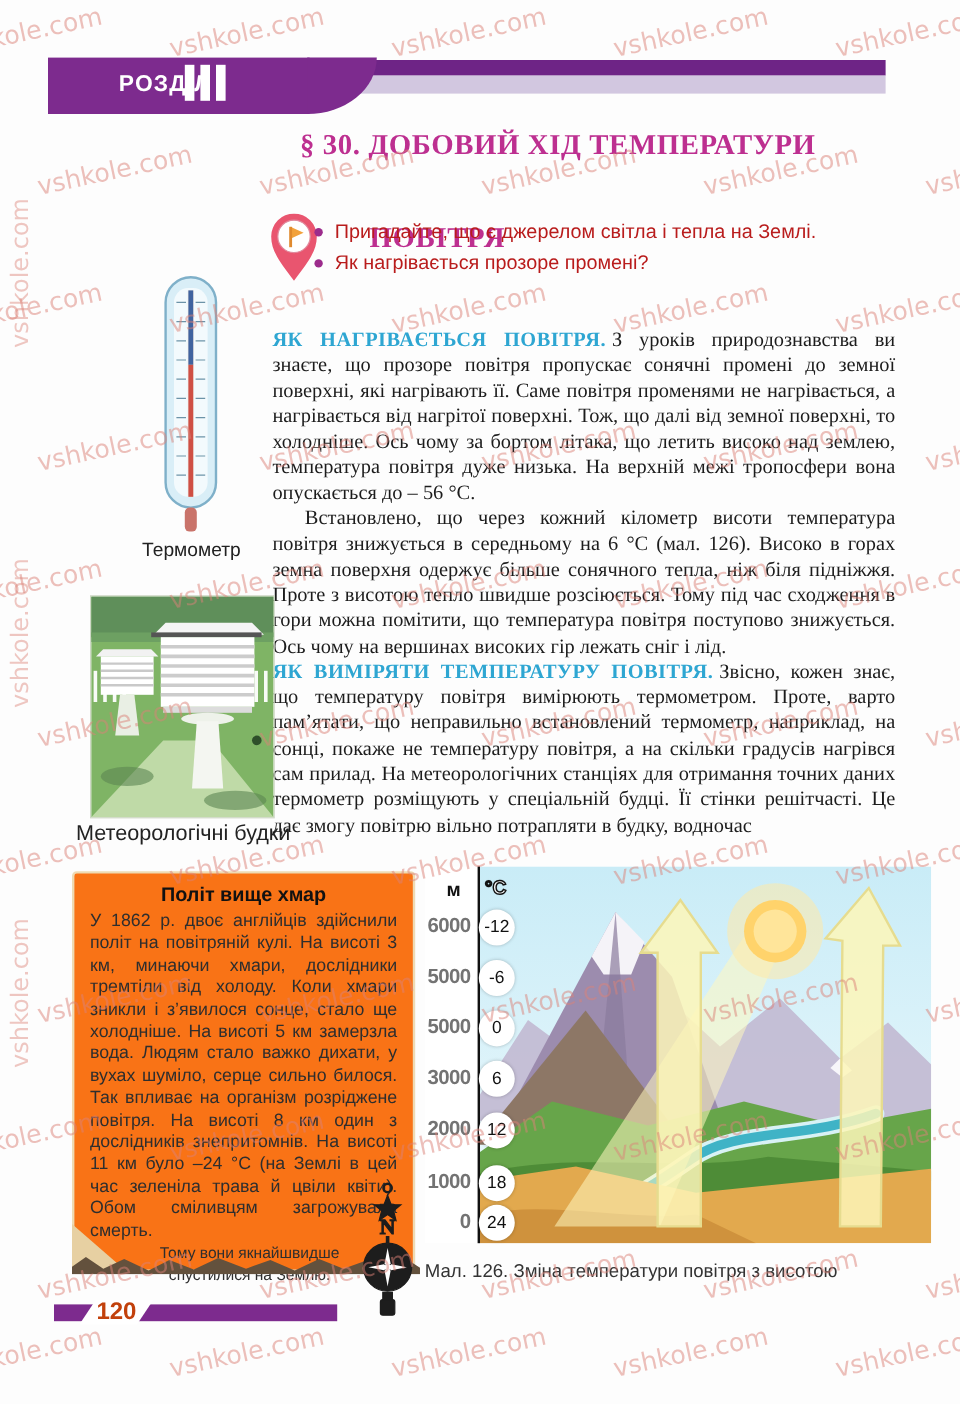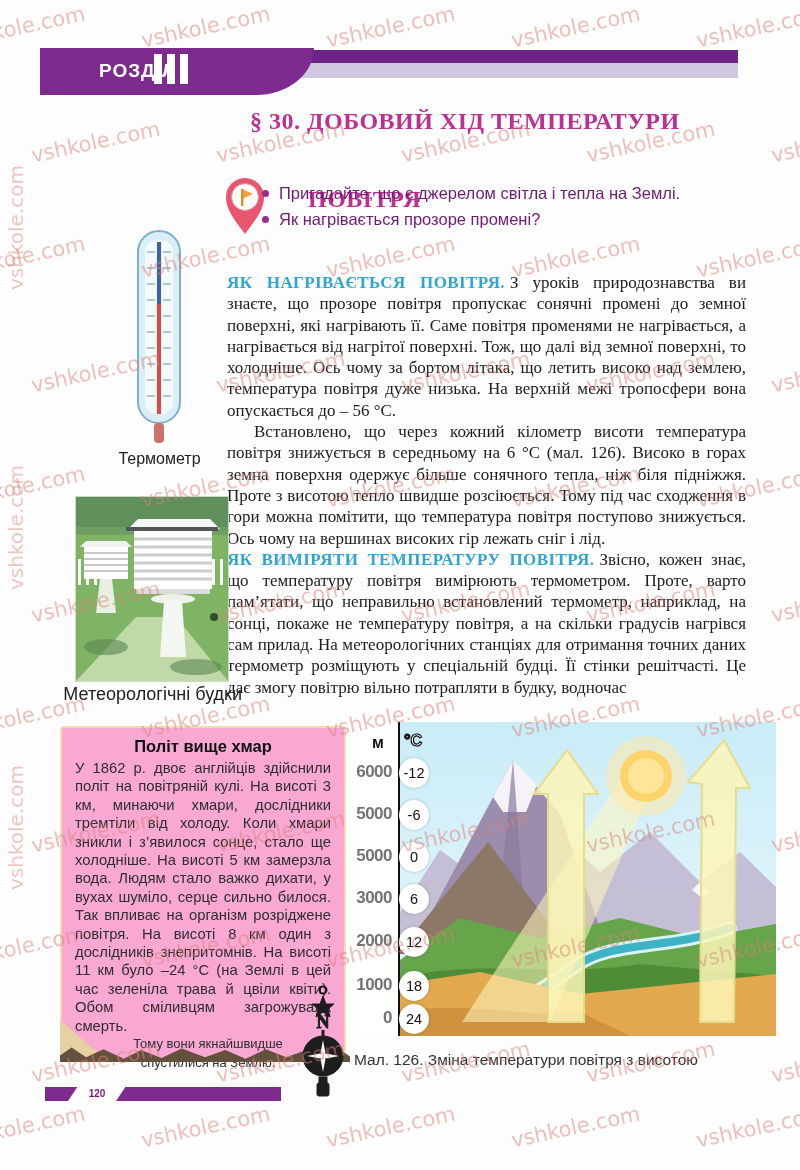--- a/index.html
+++ b/index.html
@@ -20,59 +20,59 @@
   .roman{position:absolute;left:154px;top:54px;z-index:3;display:flex;gap:5px;}
   .roman i{display:block;width:8px;height:30px;background:#fff;}
 
   
   .title{position:absolute;left:250px;top:106px;width:500px;z-index:4;color:#bd2f90;font-family:"Liberation Serif",serif;font-weight:bold;font-size:24px;line-height:30px;letter-spacing:0.5px;}
   .title .l2{margin-left:58px;margin-top:48px;}
 
   
   .pin{position:absolute;left:222px;top:178px;z-index:4;}
   .bullets{position:absolute;left:262px;top:180px;width:490px;z-index:4;list-style:none;margin:0;padding:0;}
-  .bullets li{font-size:16.5px;line-height:26px;color:#701a75;position:relative;padding-left:17px;}
+  .bullets li{font-size:16.5px;line-height:26px;color:#b91c1c;position:relative;padding-left:17px;}
   .bullets li::before{content:"";position:absolute;left:0;top:10px;width:7px;height:7px;border-radius:50%;background:#9c2c8c;}
 
   
   .text-col{position:absolute;left:227px;top:236px;width:519px;z-index:4;font-family:"Liberation Serif",serif;font-size:17px;line-height:21.3px;color:#1c1c1c;text-align:justify;margin-top:36px;}
   .text-col p{margin:0;}
   .text-col p.indent{text-indent:27px;}
   .sec-h{font-weight:bold;color:#2ea6d2;letter-spacing:0.4px;margin-right:5px;}
 
   
   .thermo-wrap{position:absolute;left:112px;top:228px;z-index:4;}
   .fig-label{position:absolute;z-index:4;font-size:16px;color:#222;}
   .thermo-label{left:92px;top:450px;width:135px;text-align:center;}
   .station-wrap{position:absolute;left:75px;top:496px;z-index:4;border:1px solid #cfd8c6;}
   .station-label{left:60px;top:684px;width:182px;text-align:right;font-size:18px;}
 
   
-  .note{position:absolute;left:60px;top:726px;width:286px;height:334px;z-index:4;background:#f9a8d4;border:2px solid #eedbb4;border-radius:4px;box-sizing:border-box;}
+  .note{position:absolute;left:60px;top:726px;width:286px;height:334px;z-index:4;background:#f97316;border:2px solid #eedbb4;border-radius:4px;box-sizing:border-box;}
   .note-title{font-weight:bold;font-size:16.5px;color:#111;text-align:center;margin:9px 0 3px 0;}
   .note-text{font-size:14.8px;line-height:18.4px;color:#2e2e2e;text-align:justify;padding:0 13px;}
   .note-closing{font-size:13px;line-height:18.4px;color:#2e2e2e;text-align:center;padding:0 30px 0 40px;}
   .note-torn{position:absolute;left:-2px;bottom:-4px;width:290px;height:16px;background:#63513d;clip-path:polygon(0 60%,4% 10%,9% 70%,15% 20%,22% 80%,28% 25%,35% 75%,42% 15%,50% 70%,57% 25%,64% 80%,71% 20%,78% 70%,85% 25%,92% 75%,97% 30%,100% 65%,100% 100%,0 100%);}
   .note-curl{position:absolute;left:-2px;bottom:-2px;width:0;height:0;border-left:46px solid #e7d0a2;border-top:40px solid transparent;}
   .compass{position:absolute;left:238px;top:256px;}
 
   
   .diagram{position:absolute;left:354px;top:722px;width:422px;height:314px;z-index:4;background:#fff;}
   .scale-axis{position:absolute;left:44px;top:0;width:2px;height:314px;background:#111;}
   .unit-m{position:absolute;left:18px;top:12px;font-weight:bold;font-size:16px;color:#111;}
   .unit-c{position:absolute;left:50px;top:10px;font-weight:bold;font-size:16px;color:#fff;-webkit-text-stroke:1.2px #111;text-shadow:0 0 1px #111;}
   .srow{position:absolute;left:0;width:100%;height:30px;}
   .alt{position:absolute;right:384px;top:4px;font-weight:bold;font-size:17px;color:#737373;letter-spacing:-0.5px;}
   .tcirc{position:absolute;left:45px;top:0;width:30px;height:30px;border-radius:50%;background:#fff;box-shadow:0 0 3px rgba(0,0,0,0.25);text-align:center;line-height:30px;font-size:14.5px;color:#111;}
   .scene{position:absolute;left:46px;top:0;}
   .fig-caption{position:absolute;left:354px;top:1051px;width:422px;text-align:left;z-index:4;font-size:15.5px;color:#333;}
 
   
   .footer-bar{position:absolute;left:45px;top:1087px;width:236px;height:14px;background:#7d2b8e;z-index:4;}
-  .page-num-chip{position:absolute;left:66px;top:1083px;width:62px;height:21px;background:#fff;clip-path:polygon(14px 0,100% 0,calc(100% - 14px) 100%,0 100%);z-index:5;text-align:center;line-height:21px;font-weight:bold;font-size:10px;color:#701a75;}
+  .page-num-chip{position:absolute;left:66px;top:1083px;width:62px;height:21px;background:#fff;clip-path:polygon(14px 0,100% 0,calc(100% - 14px) 100%,0 100%);z-index:5;text-align:center;line-height:21px;font-weight:bold;font-size:20px;color:#c2410c;}
 </style>
 </head>
 <body>
 
 <div class="page">
 
   <div class="bar-dark"></div>
   <div class="bar-light"></div>
   <div class="banner-block"></div>
   <div class="banner-curve"></div>

